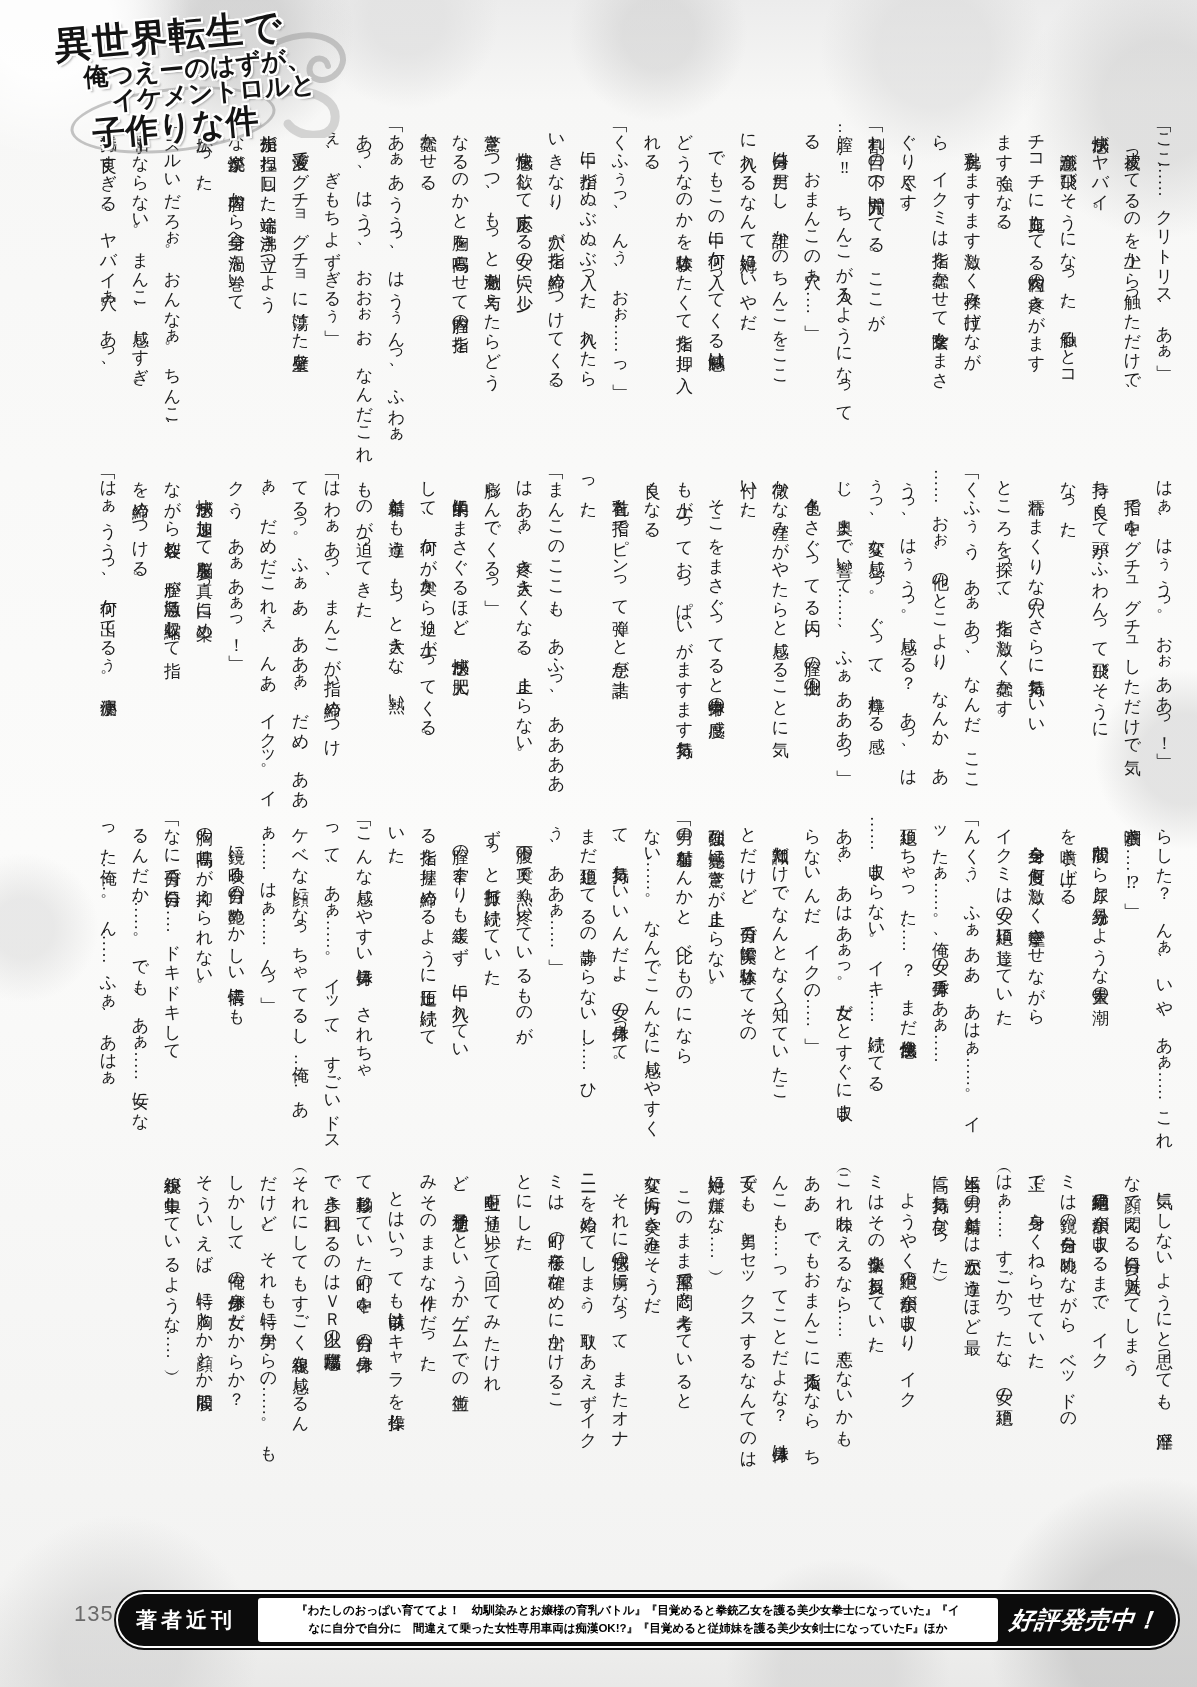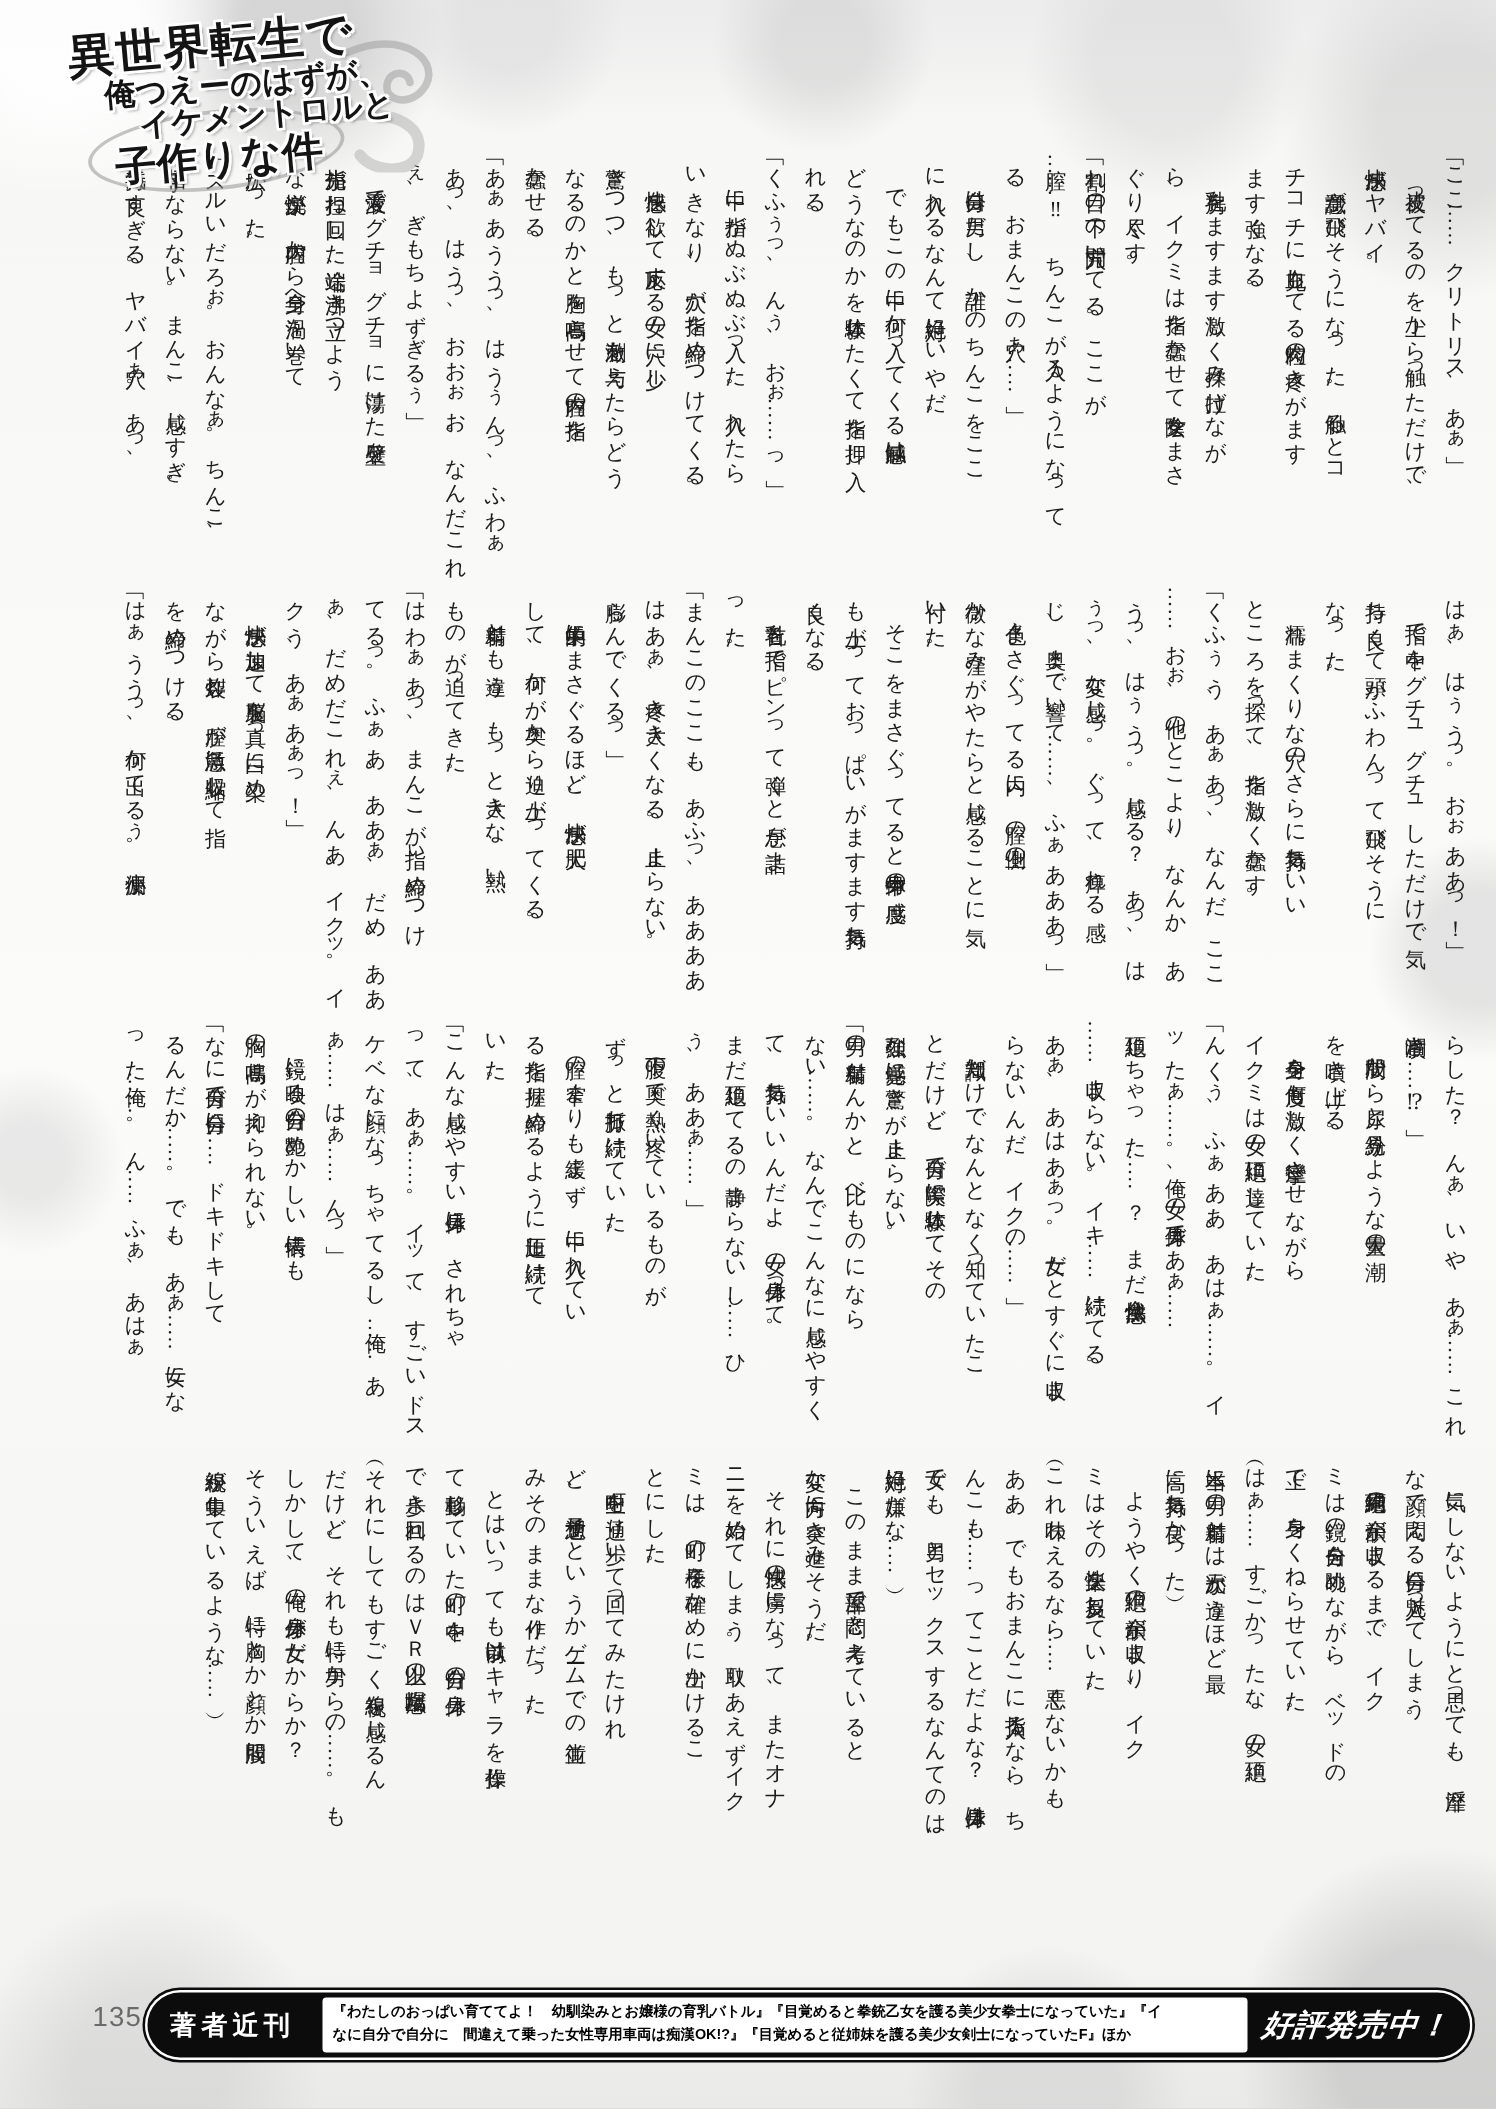--- a/index.html
+++ b/index.html
@@ -78,21 +78,21 @@
   }
   .footer-label{
     color:#fff;font-size:21px;font-weight:700;letter-spacing:4px;
     white-space:nowrap;margin:0 10px 0 6px;
   }
   .footer-books{
     flex:1;background:#fff;color:#000;
     border-radius:3px;margin:0 12px;
     padding:4px 8px;
     font-size:11.5px;font-weight:700;line-height:1.55;
-    white-space:nowrap;overflow:hidden;
+    white-space:nowrap;overflow:hidden;text-align:center;
   }
   .footer-promo{
     color:#fff;font-size:24px;font-weight:700;font-style:italic;
     white-space:nowrap;letter-spacing:1px;margin-right:4px;
     transform:skewX(-6deg);
   }
 </style>
 </head>
 <body>
 

